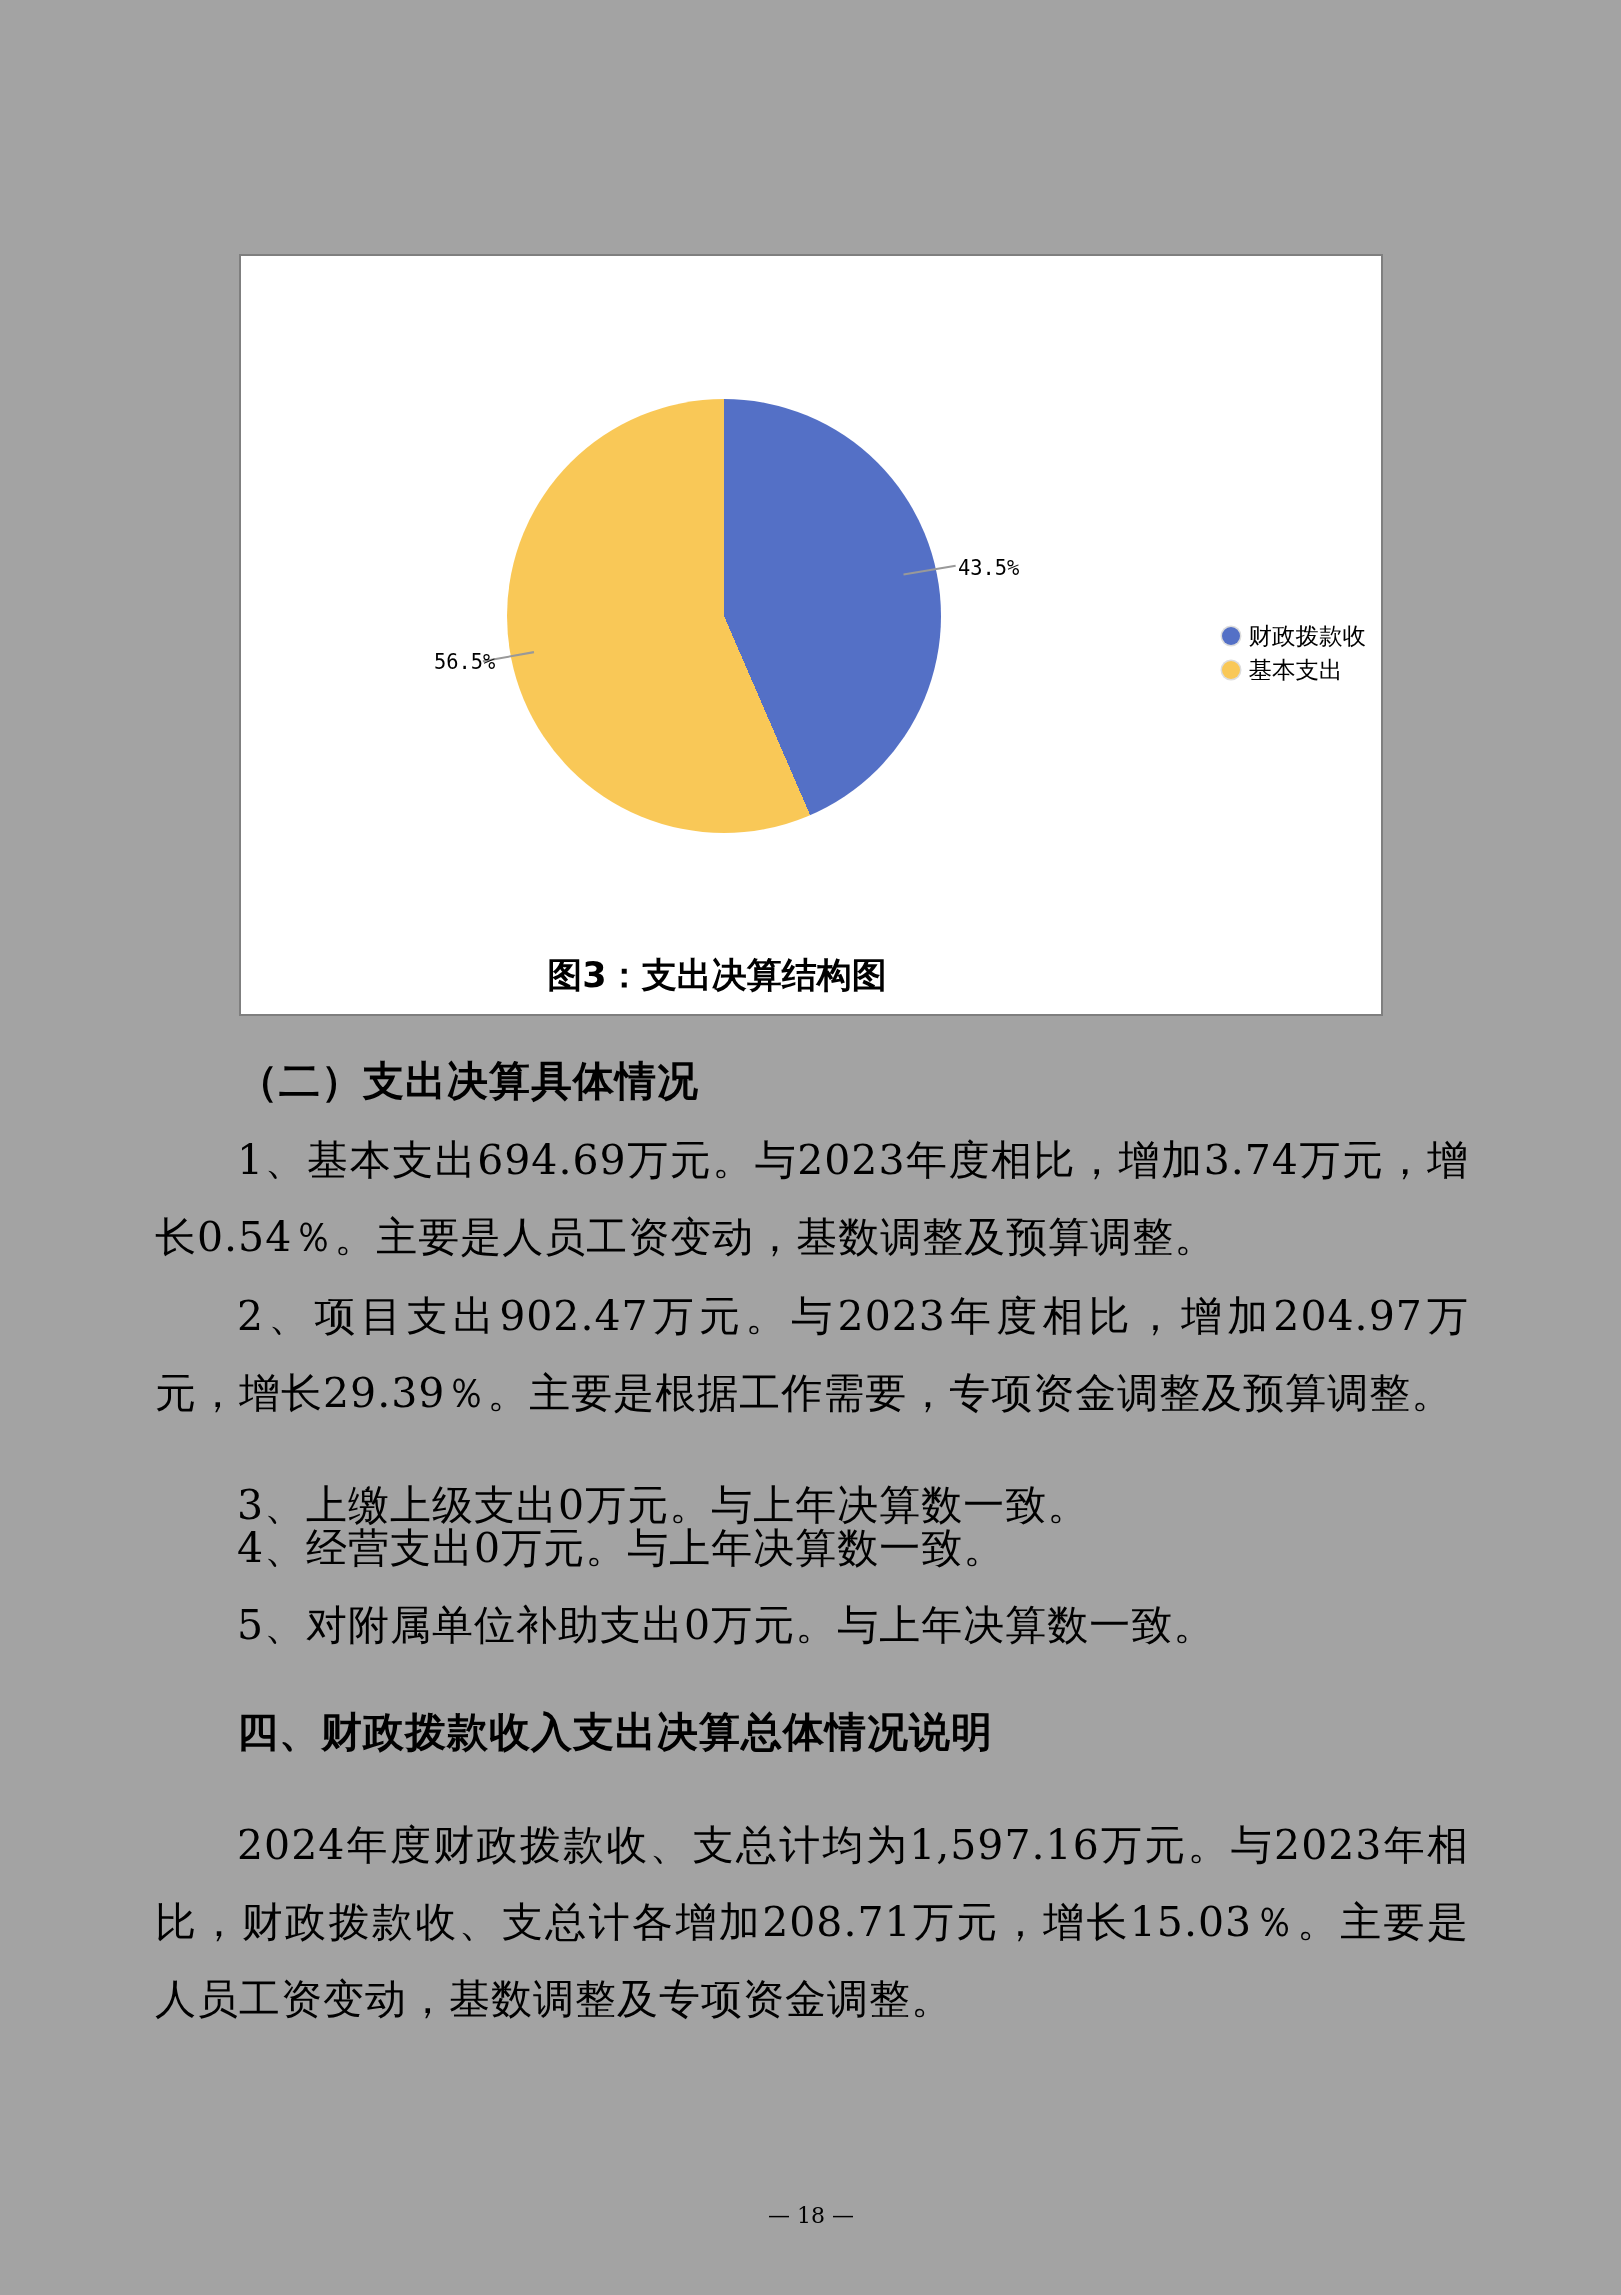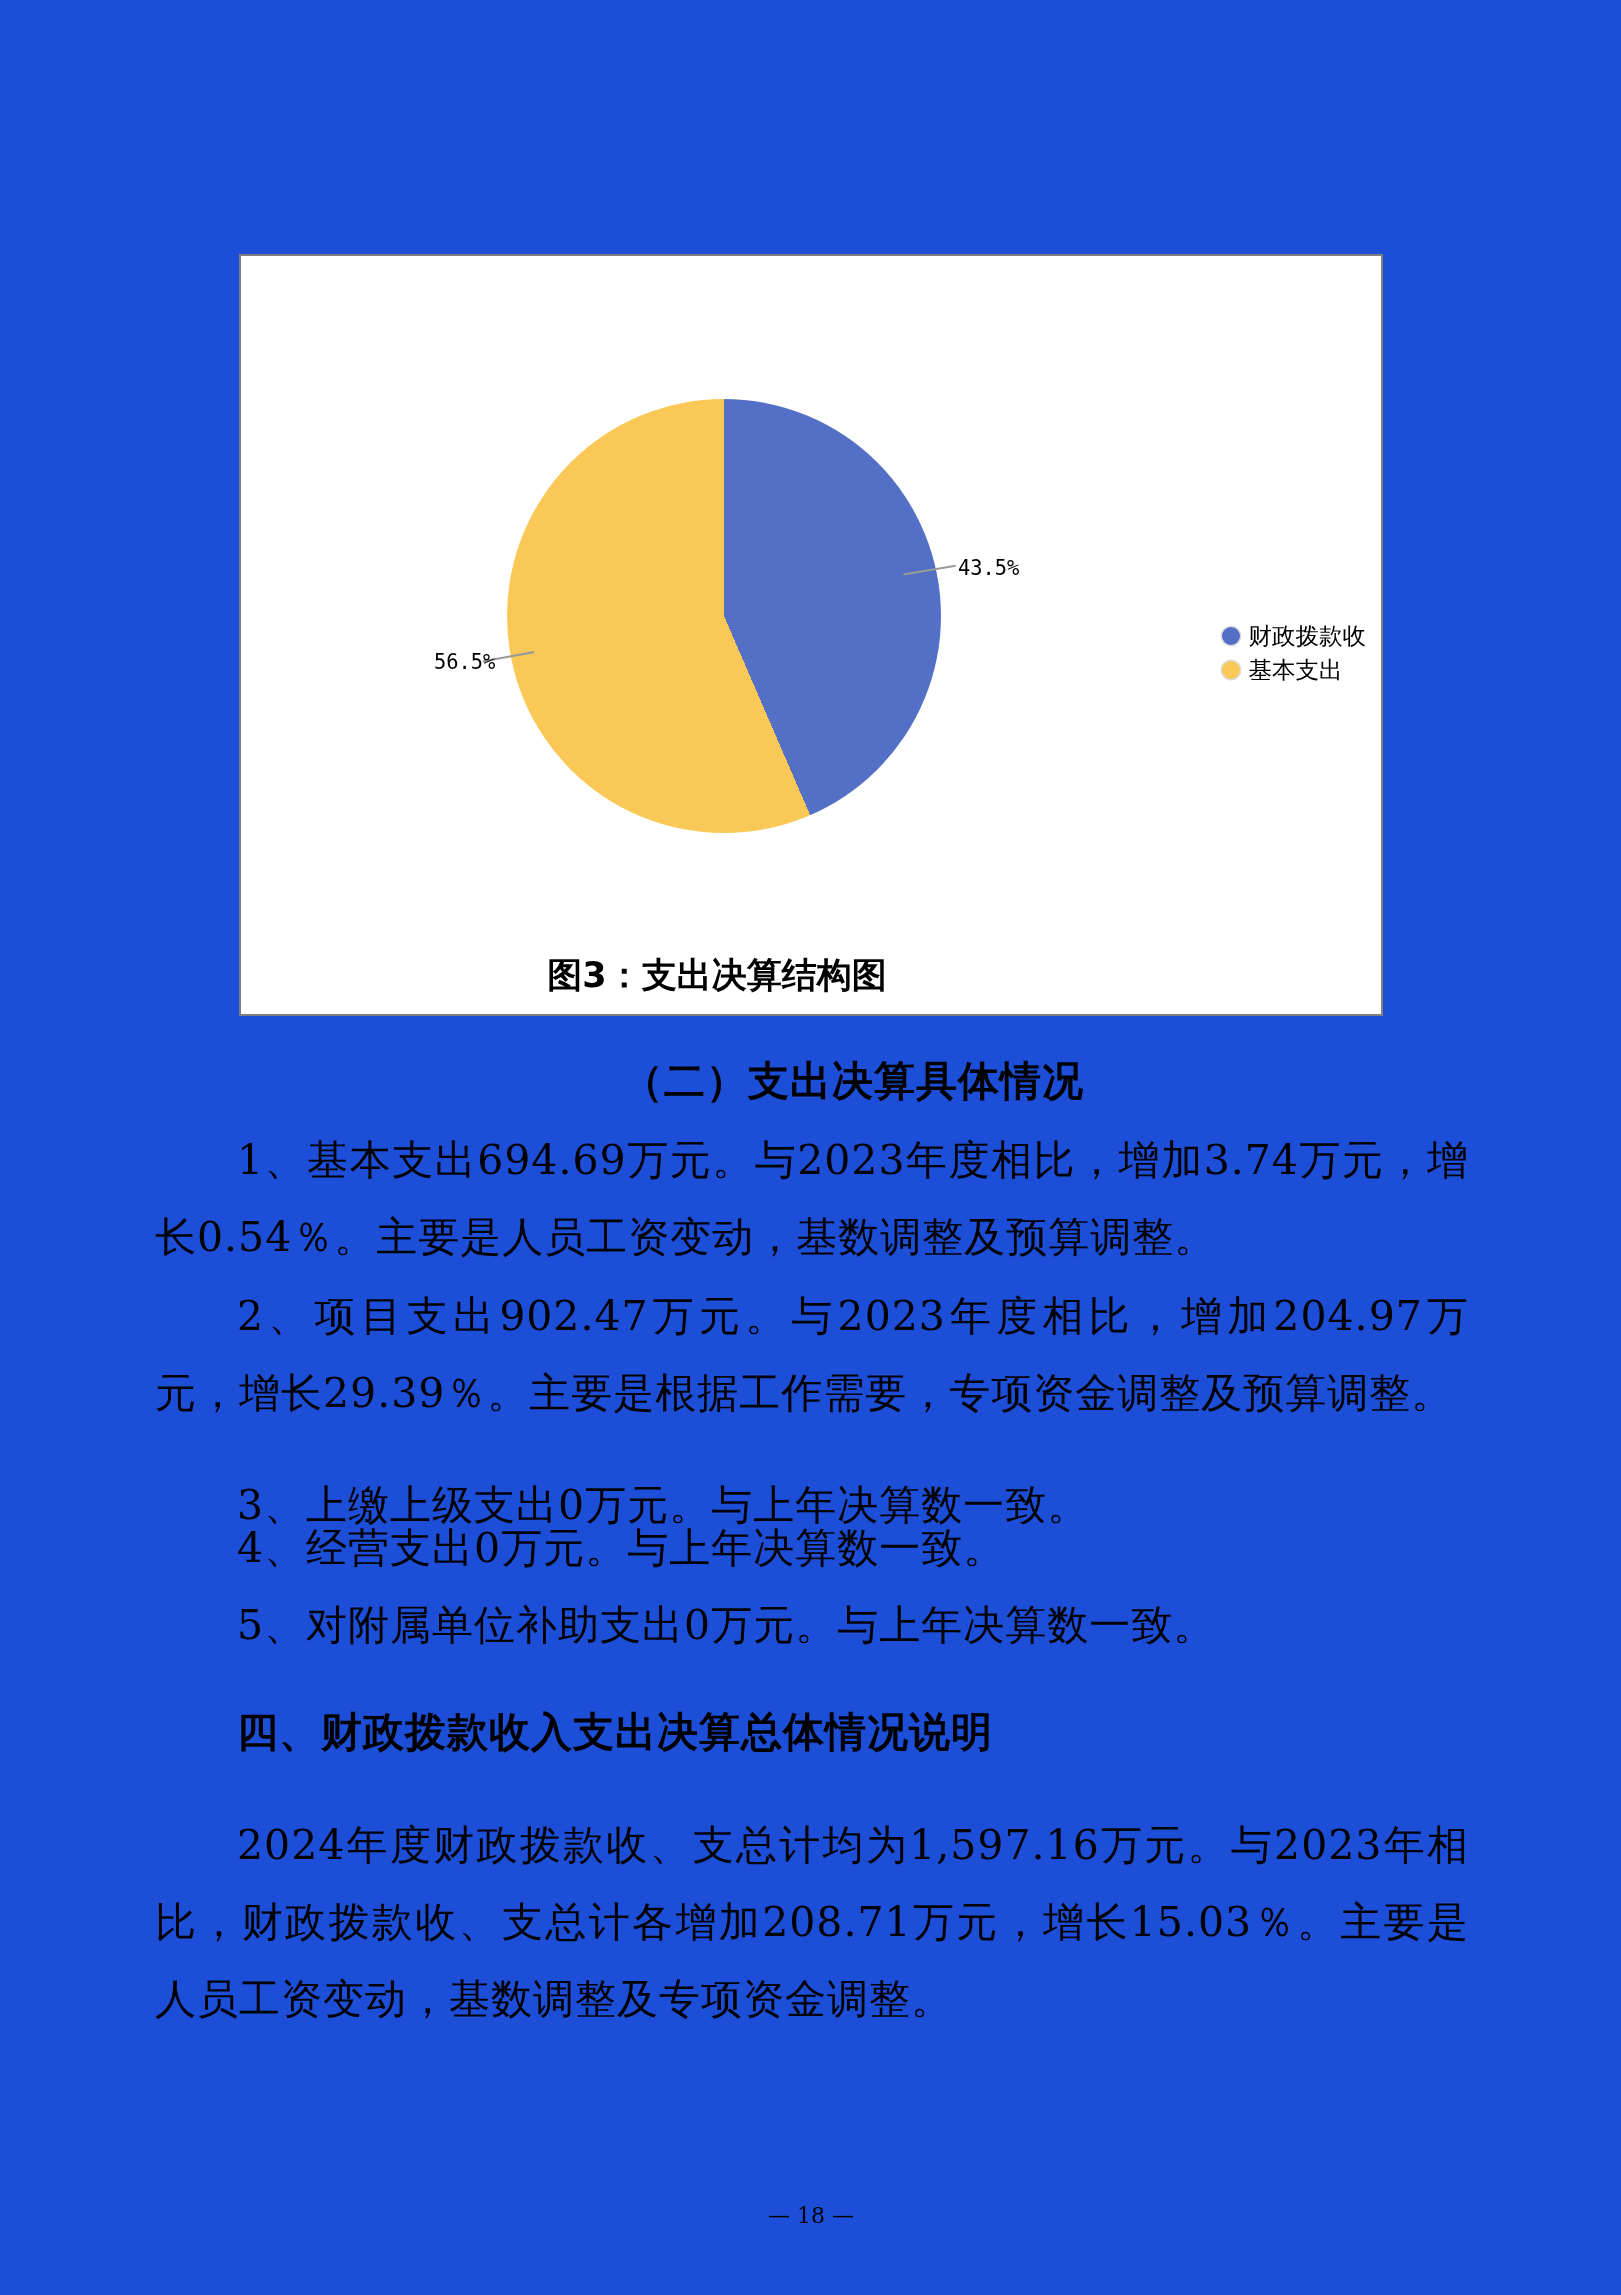--- a/index.html
+++ b/index.html
@@ -65,37 +65,36 @@
     letter-spacing:1px;
     text-indent:82px;
   }
   .body-p {
     text-align:justify;
     text-justify:inter-character;
   }
   .h-kai {
     font-weight:700;
     font-family:"DejaVu Serif", serif;
-    text-align:center;
   }
   .h-hei {
     font-weight:700;
     font-family:"DejaVu Sans", sans-serif;
   }
   .footer {
     position:absolute; left:0; top:2198px; width:100%;
     text-align:center;
     font-size:22px; line-height:35px;
     font-family:"DejaVu Serif", serif;
   }
 </style>
 </head>
 <body>
 
-<div class="page" style="background: #1d4ed8;">
+<div class="page" style="background: #a3a3a3;">
 
   <section class="chart-box" style="border-color: rgb(127, 127, 127);">
     <div class="pie" style="background: conic-gradient(rgb(84, 112, 198) 0deg, rgb(84, 112, 198) 156.6deg, rgb(249, 200, 87) 156.6deg, rgb(249, 200, 87) 360deg);"></div>
 
     <svg class="leaders" viewBox="0 0 2230 1483" xmlns="http://www.w3.org/2000/svg">
       <line x1="1296" y1="623" x2="1398" y2="606" stroke="#999999" stroke-width="4"></line>
       <line x1="573" y1="775" x2="473" y2="793" stroke="#999999" stroke-width="4"></line>
     </svg>
 
     <div class="pct pct-blue">43.5%</div>

